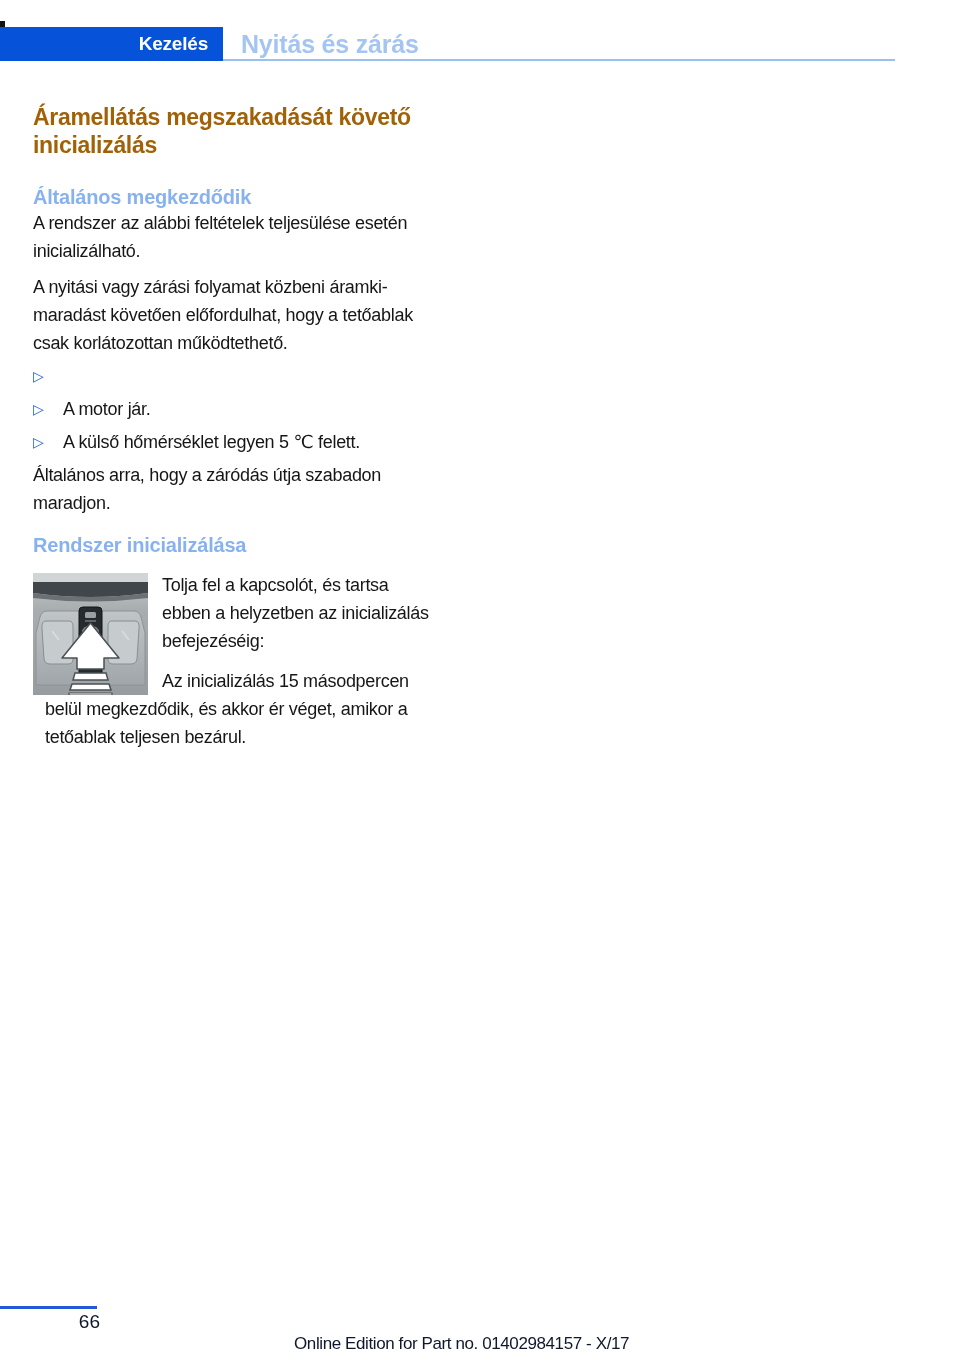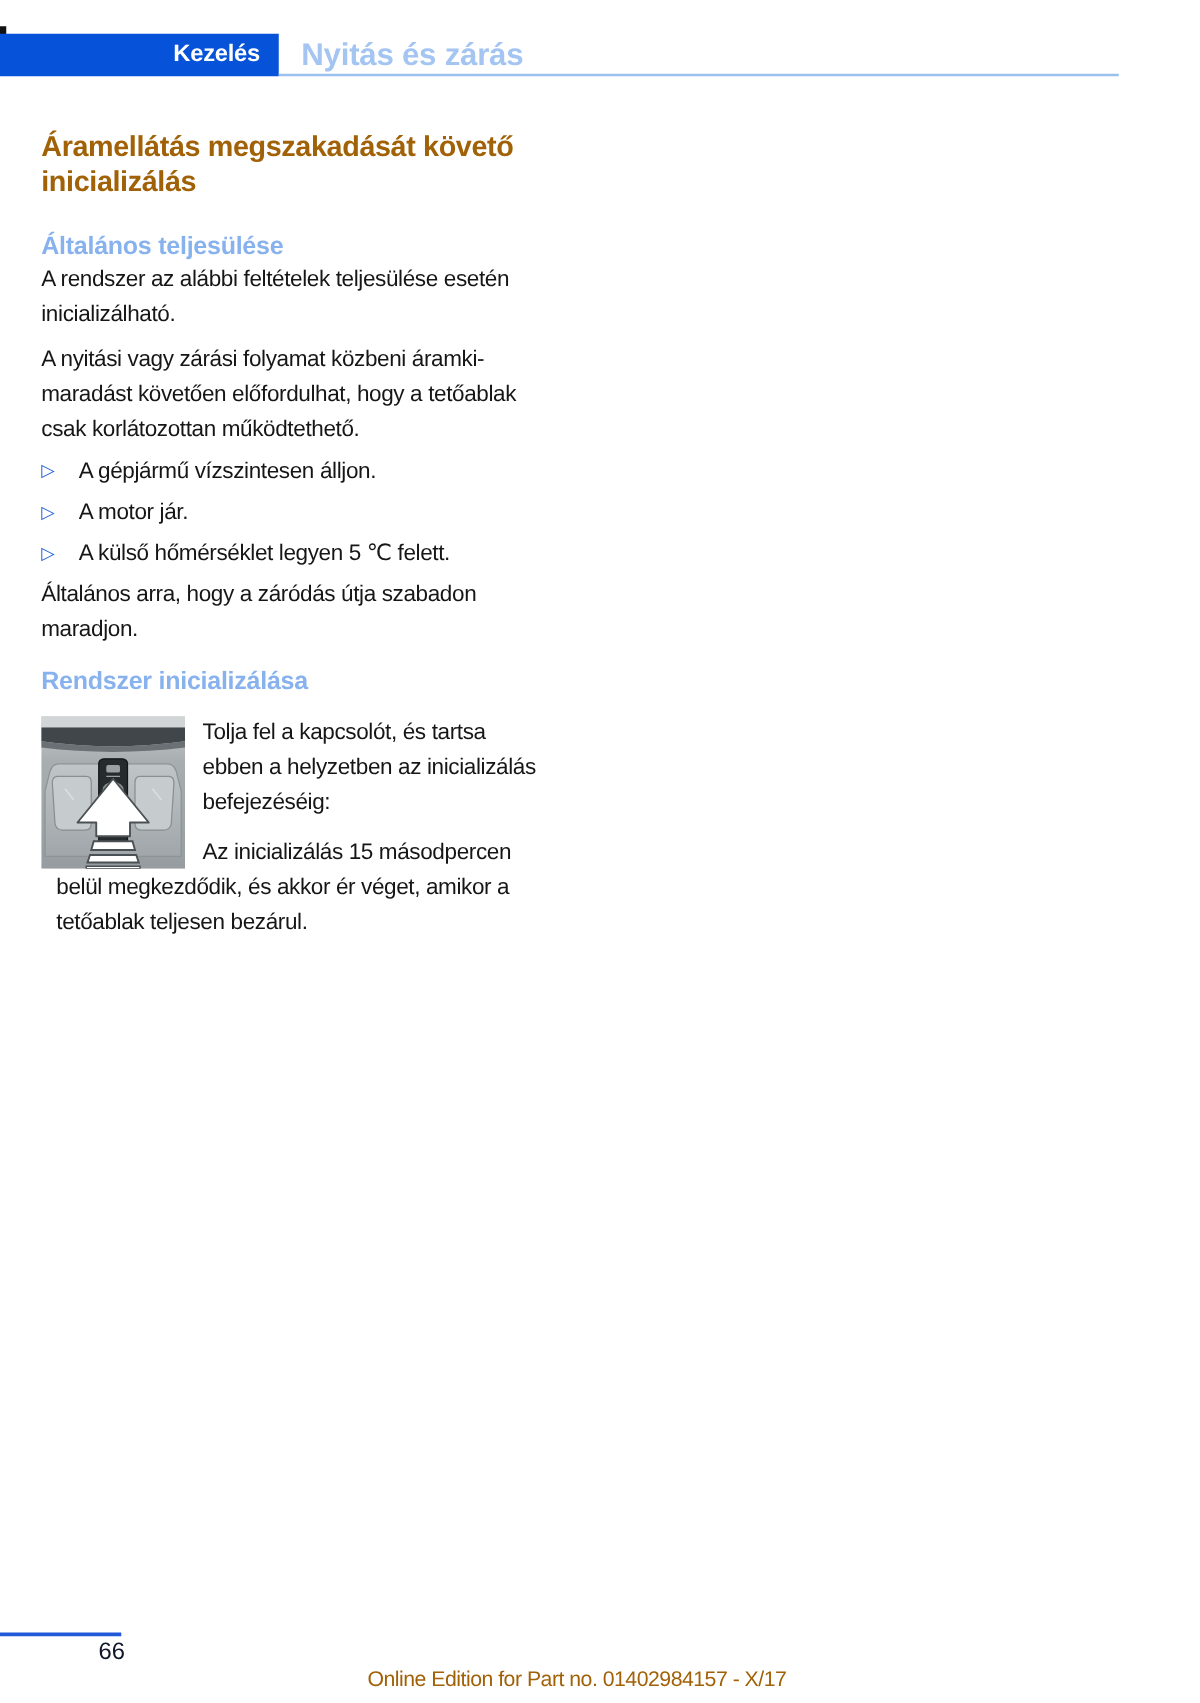--- a/index.html
+++ b/index.html
@@ -55,21 +55,21 @@
   }
   .figure-block p.body{margin:12px;}
 
   
   .footer-rule{position:absolute;left:0;top:1306px;width:97px;height:3px;background:#2058d8;}
   .page-number{
     position:absolute;left:30px;top:1311px;width:70px;text-align:right;
     font-size:19px;color:#0f172a;
   }
   .edition{
-    position:absolute;left:294px;top:1334px;font-size:17px;color:#a16207;
+    position:absolute;left:294px;top:1334px;font-size:17px;color:#0f172a;
     letter-spacing:-0.4px;white-space:nowrap;
   }
   .watermark{
     position:absolute;left:654px;top:1372px;font-size:23.5px;color:#a7a7a7;
     letter-spacing:-0.3px;white-space:nowrap;
   }
 </style>
 </head>
 <body>
 
@@ -81,29 +81,28 @@
     <div class="section-tab">
       <span>Kezelés</span>
     </div>
     <div class="chapter-label">Nyitás és zárás</div>
     <div class="header-rule"></div>
   </div>
 
   <div class="content">
     <h1 class="title">Áramellátás megszakadását követő inicializálás</h1>
 
-    <h2 class="subheading">Általános teljesülése</h2>
+    <h2 class="subheading">Általános megkezdődik</h2>
 
     <p class="body tight">A rendszer az alábbi feltételek teljesülése ese­tén inicializálható.</p>
     <p class="body">A nyitási vagy zárási folyamat közbeni áramki­maradást követően előfordulhat, hogy a tető­ablak csak korlátozottan működtethető.</p>
 
     <ul class="cond-list">
       <li>
         <span class="bullet-marker">▷</span>
-        <span>A gépjármű vízszintesen álljon.</span>
       </li>
       <li>
         <span class="bullet-marker">▷</span>
         <span>A motor jár.</span>
       </li>
       <li>
         <span class="bullet-marker">▷</span>
         <span>A külső hőmérséklet legyen 5 ℃ felett.</span>
       </li>
     </ul>

